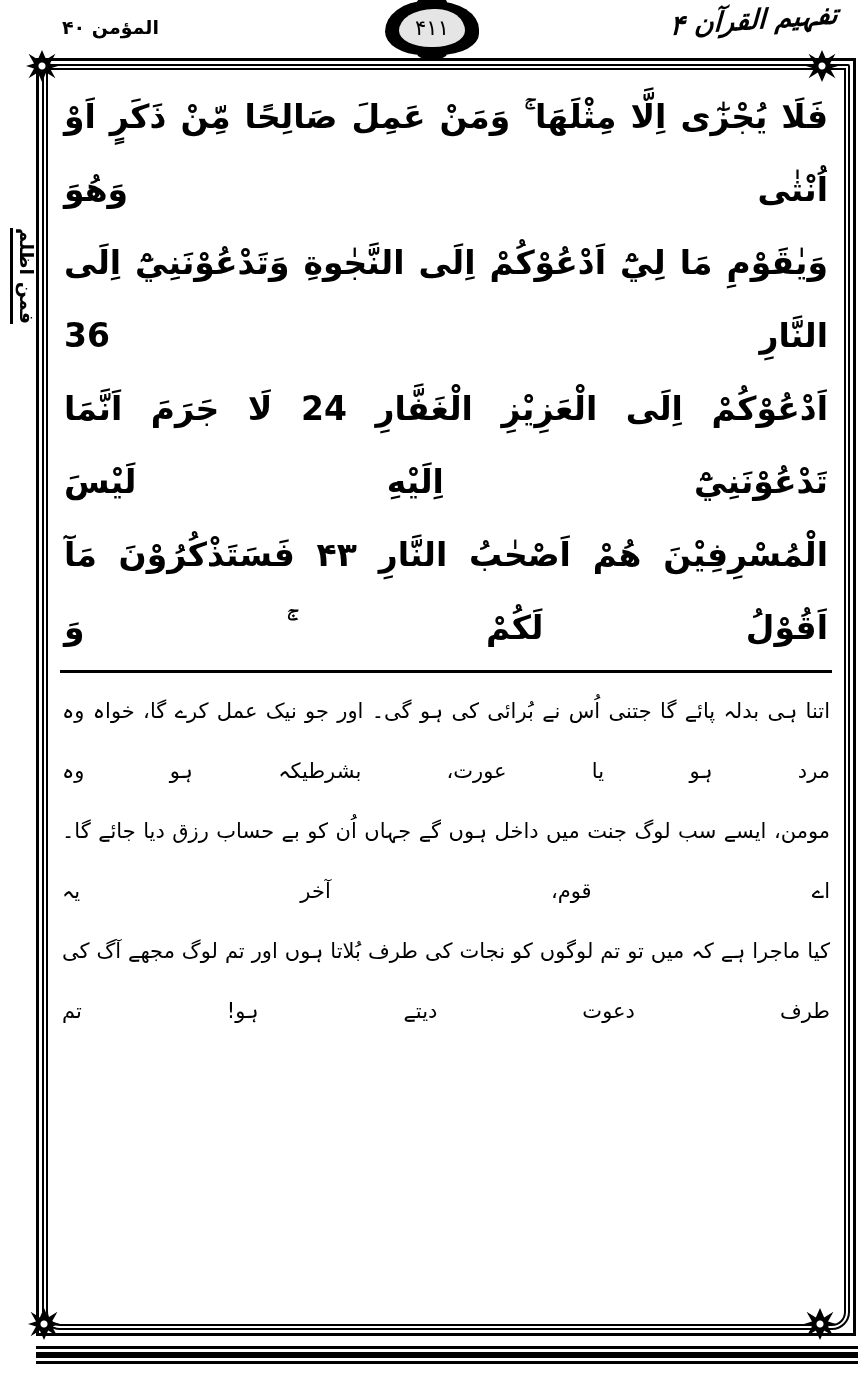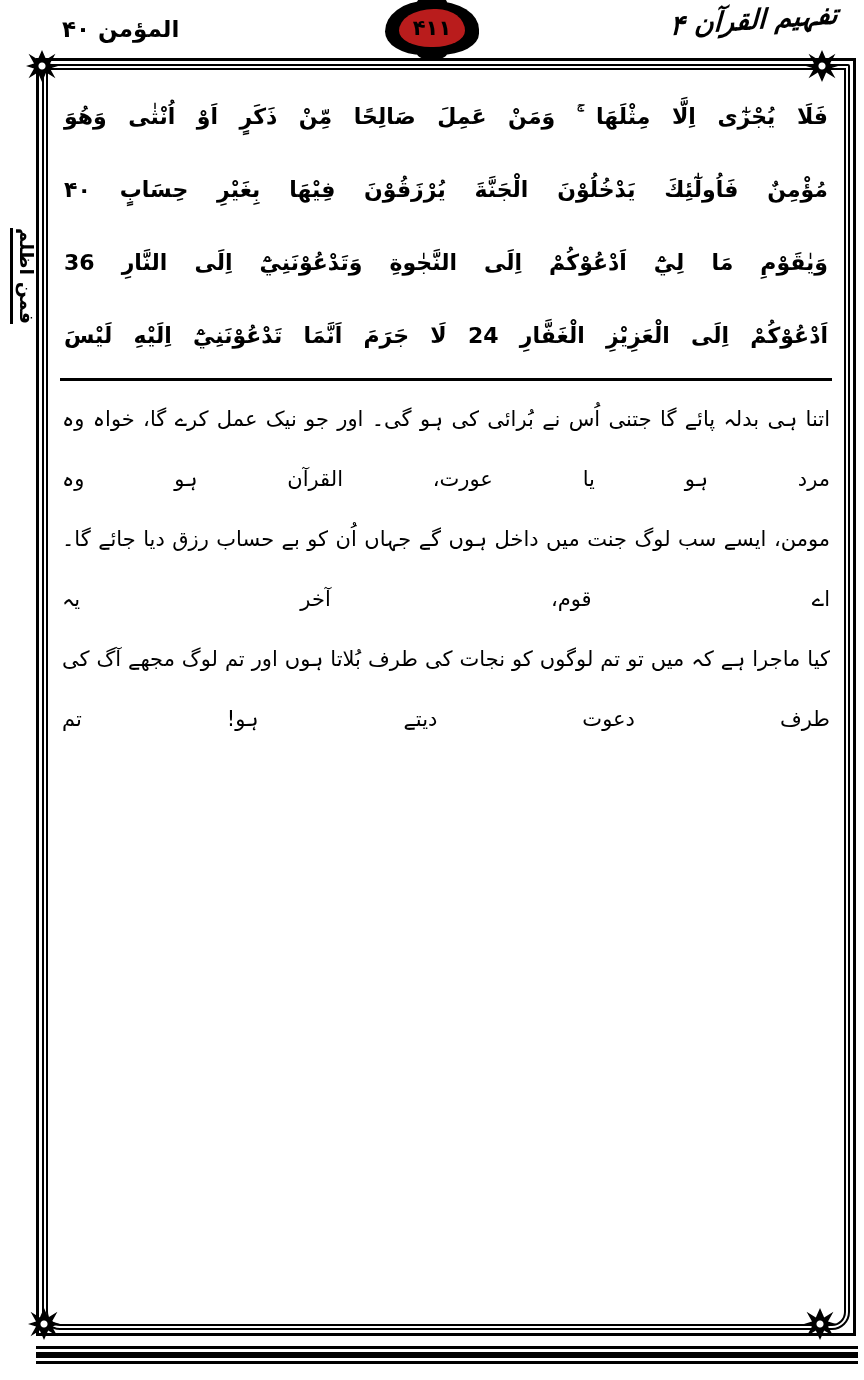--- a/index.html
+++ b/index.html
@@ -8,39 +8,39 @@
     background:#ffffff;color:#000;
     font-family:"DejaVu Sans",sans-serif;
   }
   
   .header{position:absolute;top:0;left:0;width:864px;height:58px;}
   .book-title{
     position:absolute;right:26px;top:4px;font-size:27px;font-weight:bold;
     font-style:italic;transform:rotate(-4deg) skewX(-6deg);direction:rtl;white-space:nowrap;
   }
   .surah-title{
-    position:absolute;left:62px;top:16px;font-size:23px;font-weight:bold;
+    position:absolute;left:62px;top:16px;font-size:19px;font-weight:bold;
     direction:rtl;white-space:nowrap;
   }
   .medallion{
     position:absolute;left:50%;top:1px;transform:translateX(-50%);
     width:94px;height:54px;background:#000;
     border-radius:48% 52% 46% 44% / 62% 58% 44% 48%;
   }
   .medallion::before,.medallion::after{
     content:"";position:absolute;left:50%;transform:translateX(-50%);
     width:30px;height:13px;background:#000;border-radius:50%;
   }
   .medallion::before{top:-5px;}
   .medallion::after{bottom:-5px;}
   .medallion-inner{
-    position:absolute;inset:8px 14px;background:#b91c1c;
+    position:absolute;inset:8px 14px;background:#e5e5e5;
     border-radius:55% 45% 50% 50% / 60% 60% 45% 45%;
     display:flex;align-items:center;justify-content:center;
-    font-size:21px;font-weight:bold;z-index:2;
+    font-size:21px;font-weight:normal;z-index:2;
   }
   
   .margin-label{
     position:absolute;left:-24px;top:262px;width:96px;text-align:center;
     transform:rotate(90deg);font-size:19px;font-weight:bold;direction:rtl;
     border-bottom:3px solid #000;padding-bottom:3px;white-space:nowrap;
   }
   
   .frame{
     position:absolute;left:36px;top:58px;width:820px;height:1278px;
@@ -61,21 +61,21 @@
   .corner-bl{left:28px;top:1308px;}
   .corner-br{left:804px;top:1308px;}
   .bottom-band{position:absolute;left:36px;top:1346px;width:822px;}
   .band-line1{height:3px;background:#000;}
   .band-gap{height:3px;background:#fff;}
   .band-line2{height:6px;background:#000;}
   .band-line3{height:3px;background:#000;margin-top:3px;}
   
   .quran-section{padding:6px 6px 0;}
   .qline{
-    margin:0;direction:rtl;font-size:22px;font-weight:bold;line-height:73px;
+    margin:0;direction:rtl;font-size:33px;font-weight:bold;line-height:73px;
     text-align:justify;text-align-last:justify;letter-spacing:0.5px;
   }
   
   .section-divider{height:0;border-top:3px solid #000;margin:6px 2px 2px;}
   
   .translation-section{padding:6px 4px 0;}
   .tline{
     margin:0;direction:rtl;font-size:21px;line-height:60px;
     text-align:justify;text-align-last:justify;
   }
@@ -91,29 +91,29 @@
   <span class="surah-title">المؤمن ۴۰</span>
 </div>
 
 <div class="margin-label">فمن اظلم</div>
 
 <div class="frame">
   <div class="frame-inner">
 
     <section class="quran-section">
       <p class="qline">فَلَا يُجْزٰٓى اِلَّا مِثْلَهَا ۚ وَمَنْ عَمِلَ صَالِحًا مِّنْ ذَكَرٍ اَوْ اُنْثٰى وَهُوَ</p>
-      <p class="qline">مُؤْمِنٌ فَاُولٰٓئِكَ يَدْخُلُوْنَ الْجَنَّةَ يُرْزَقُوْنَ فِيْهَا بِغَيْرِ حِسَابٍ ۴۰</p>
       <p class="qline">وَيٰقَوْمِ مَا لِيْٓ اَدْعُوْكُمْ اِلَى النَّجٰوةِ وَتَدْعُوْنَنِيْٓ اِلَى النَّارِ 36</p>
       <p class="qline">اَدْعُوْكُمْ اِلَى الْعَزِيْزِ الْغَفَّارِ 24 لَا جَرَمَ اَنَّمَا تَدْعُوْنَنِيْٓ اِلَيْهِ لَيْسَ</p>
+      <p class="qline">الْمُسْرِفِيْنَ هُمْ اَصْحٰبُ النَّارِ ۴۳ فَسَتَذْكُرُوْنَ مَآ اَقُوْلُ لَكُمْ ۚ وَ</p>
     </section>
 
     <div class="section-divider"></div>
 
     <section class="translation-section">
-      <p class="tline">اتنا ہی بدلہ پائے گا جتنی اُس نے بُرائی کی ہو گی۔ اور جو نیک عمل کرے گا، خواہ وہ مرد ہو یا عورت، القرآن ہو وہ</p>
+      <p class="tline">اتنا ہی بدلہ پائے گا جتنی اُس نے بُرائی کی ہو گی۔ اور جو نیک عمل کرے گا، خواہ وہ مرد ہو یا عورت، بشرطیکہ ہو وہ</p>
       <p class="tline">مومن، ایسے سب لوگ جنت میں داخل ہوں گے جہاں اُن کو بے حساب رزق دیا جائے گا۔ اے قوم، آخر یہ</p>
       <p class="tline">کیا ماجرا ہے کہ میں تو تم لوگوں کو نجات کی طرف بُلاتا ہوں اور تم لوگ مجھے آگ کی طرف دعوت دیتے ہو! تم</p>
 
     </section>
 
   </div>
 </div>
 
 <div class="corner-ornament corner-tl"></div>
 <div class="corner-ornament corner-tr"></div>

